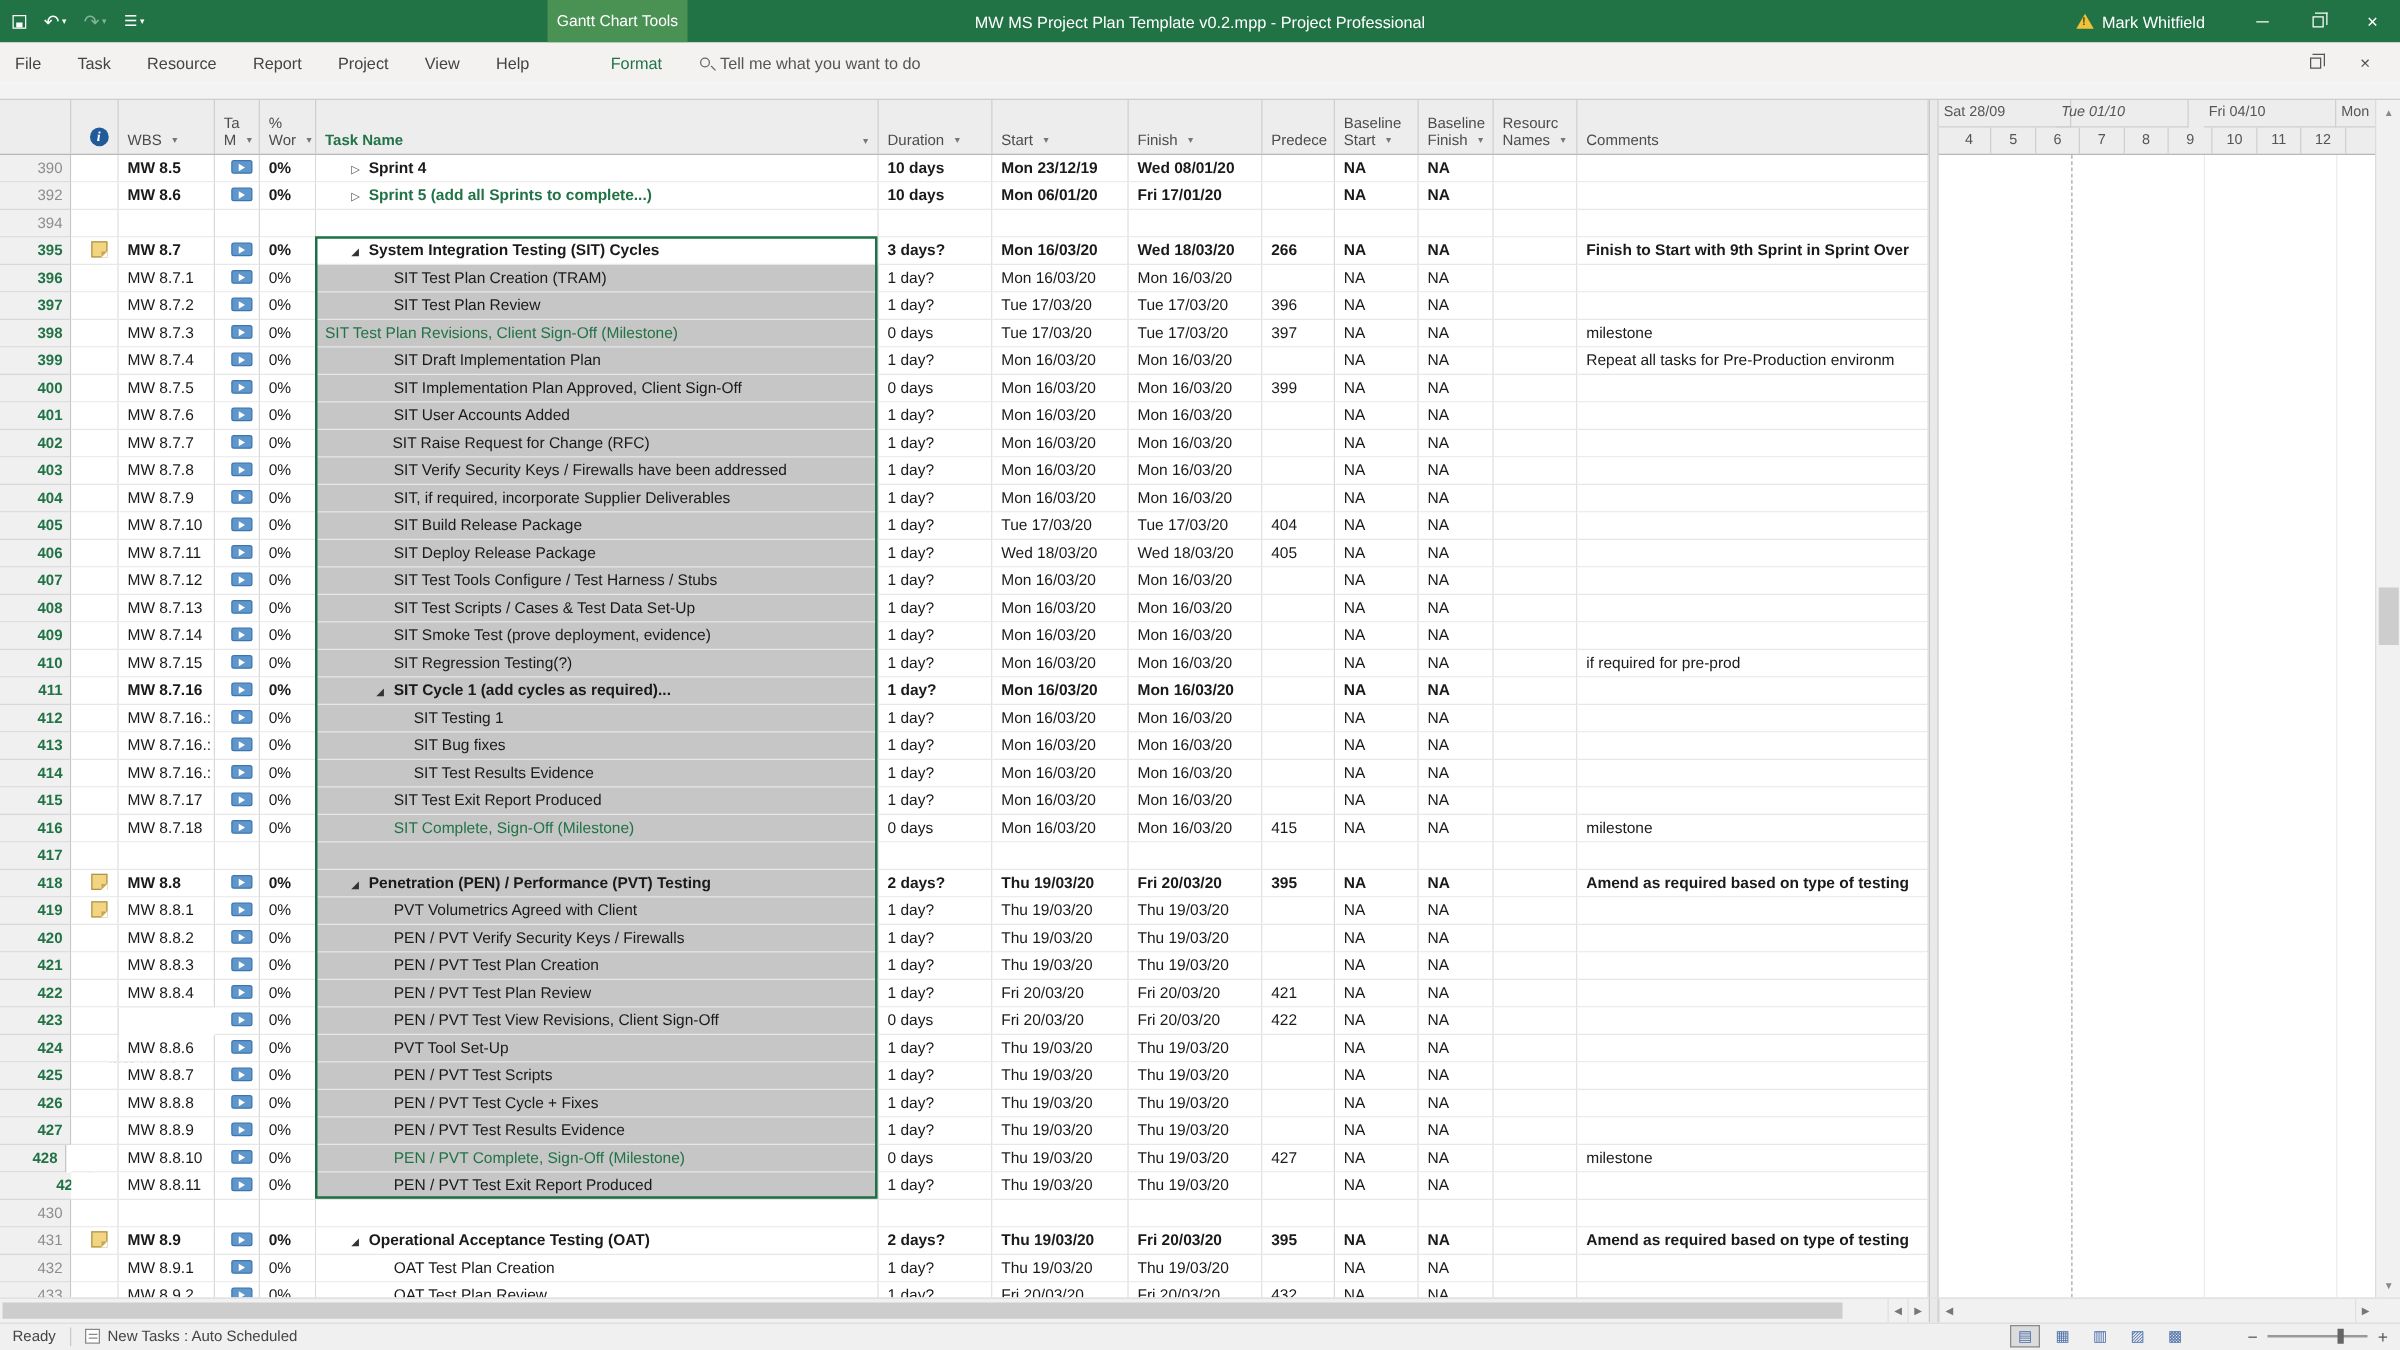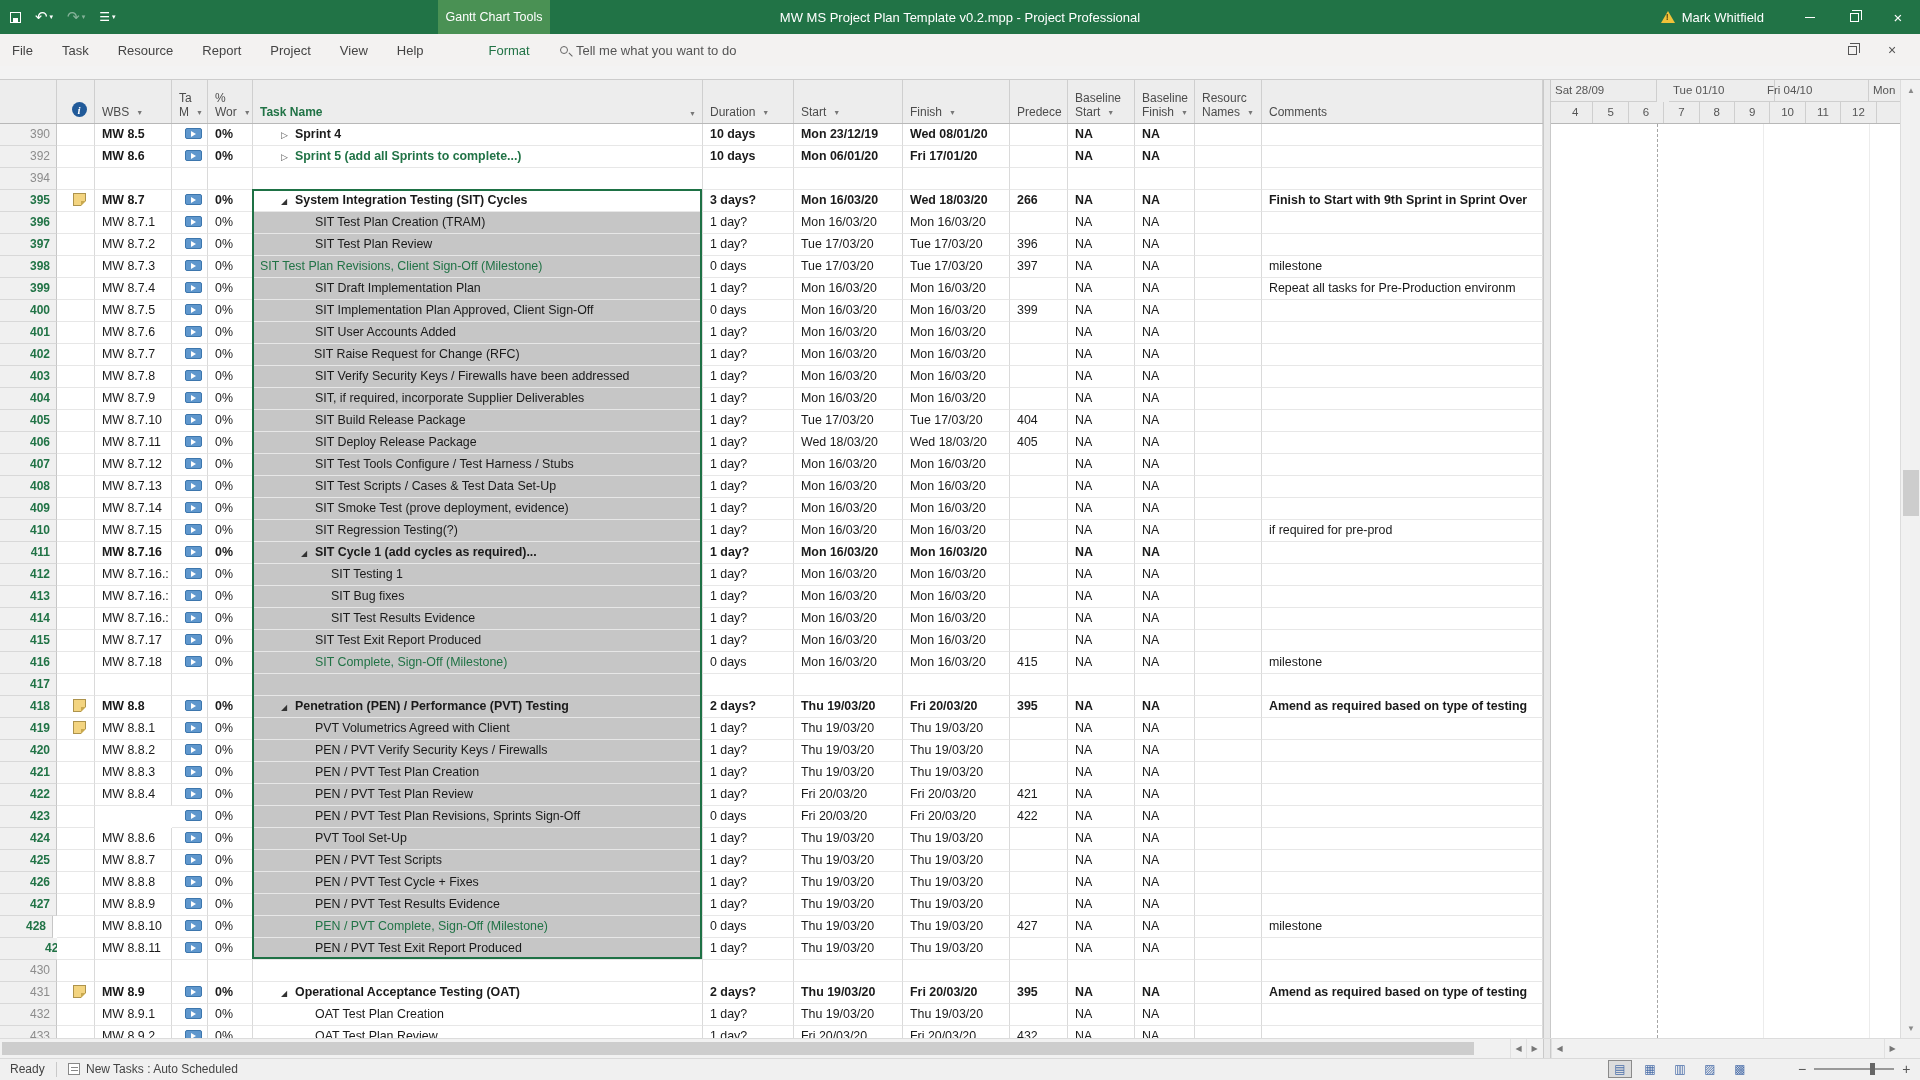--- a/index.html
+++ b/index.html
@@ -832,21 +832,21 @@
       <div class="cell" style="left: 1262px; width: 281px;"></div>
     </div>
     <div class="row" style="top: 682px;">
       <div class="cell rn rn-sel" style="left: 0px; width: 57px;">423</div>
       <div class="cell" style="left: 57px; width: 38px;"></div>
       <div class="cell" style="left: 80px; width: 77px; margin-top: 32px;">MW 8.8.5</div>
       <div class="cell" style="left: 172px; width: 36px;">
         <div class="mode-i"></div>
       </div>
       <div class="cell" style="left: 208px; width: 45px;">0%</div>
-      <div class="cell cell-sel" style="left: 253px; width: 450px; padding-left: 62px;">PEN / PVT Test Plan Revisions, Sprints Sign-Off</div>
+      <div class="cell cell-sel" style="left: 253px; width: 450px; padding-left: 62px;">PEN / PVT Test View Revisions, Client Sign-Off</div>
       <div class="cell" style="left: 703px; width: 91px;">0 days</div>
       <div class="cell" style="left: 794px; width: 109px;">Fri 20/03/20</div>
       <div class="cell" style="left: 903px; width: 107px;">Fri 20/03/20</div>
       <div class="cell" style="left: 1010px; width: 58px;">422</div>
       <div class="cell" style="left: 1068px; width: 67px;">NA</div>
       <div class="cell" style="left: 1135px; width: 60px;">NA</div>
       <div class="cell" style="left: 1195px; width: 67px;"></div>
       <div class="cell" style="left: 1262px; width: 281px;"></div>
     </div>
     <div class="row" style="top: 704px;">
@@ -1029,21 +1029,21 @@
       <div class="cell" style="left: 1195px; width: 67px;"></div>
       <div class="cell" style="left: 1262px; width: 281px;"></div>
     </div>
     <div id="sel-border" style="left: 252px; top: 65px; width: 450px; height: 770px;"></div>
   </div>
 
 <div id="splitter"></div>
 
 <div id="gantt-head">
     <div class="ts-top" style="left: 0px; width: 106px;">Sat 28/09</div>
-    <div class="ts-top" style="left: 118px; width: 106px;">Tue 01/10</div>
+    <div class="ts-top" style="left: 94px; width: 106px; font-style: italic;">Tue 01/10</div>
     <div class="ts-top" style="left: 212px; width: 106px;">Fri 04/10</div>
     <div class="ts-top" style="left: 318px; width: 106px;">Mon</div>
     <div class="ts-bot" style="left: 7px; width: 35.4px;">4</div>
     <div class="ts-bot" style="left: 42.4px; width: 35.4px;">5</div>
     <div class="ts-bot" style="left: 77.8px; width: 35.4px;">6</div>
     <div class="ts-bot" style="left: 113.2px; width: 35.4px;">7</div>
     <div class="ts-bot" style="left: 148.6px; width: 35.4px;">8</div>
     <div class="ts-bot" style="left: 184px; width: 35.4px;">9</div>
     <div class="ts-bot" style="left: 219.4px; width: 35.4px;">10</div>
     <div class="ts-bot" style="left: 254.8px; width: 35.4px;">11</div>

